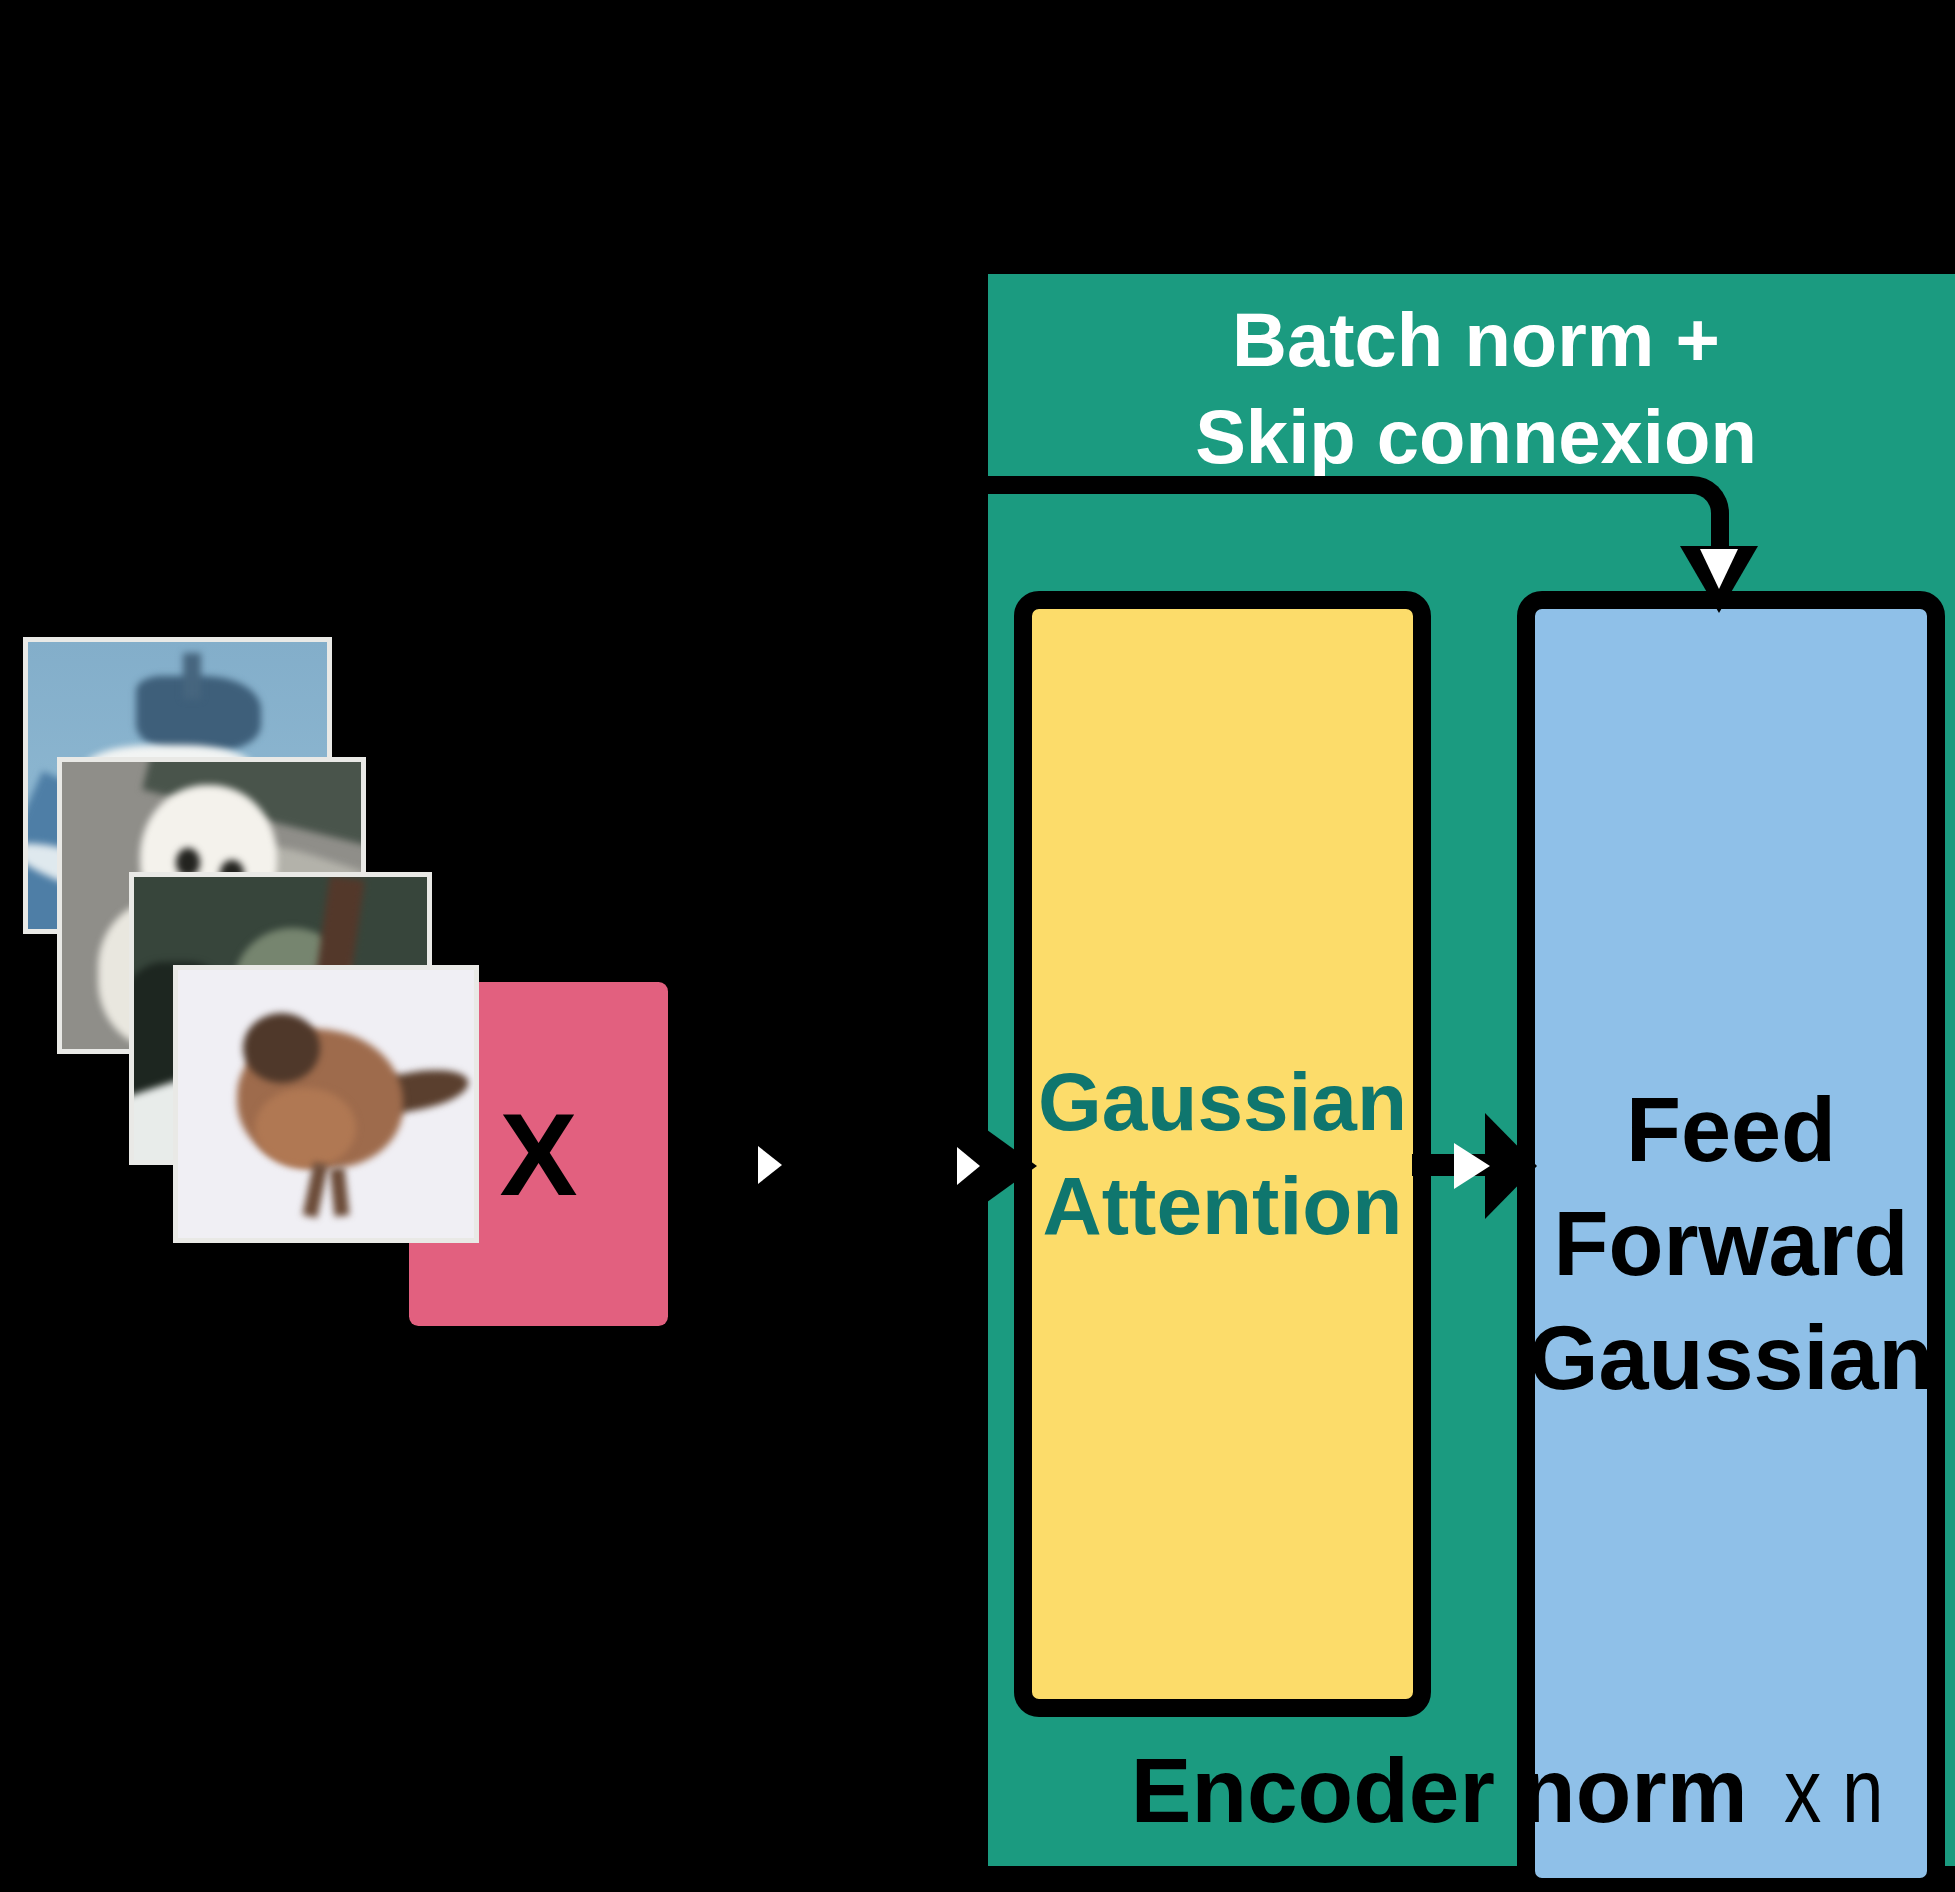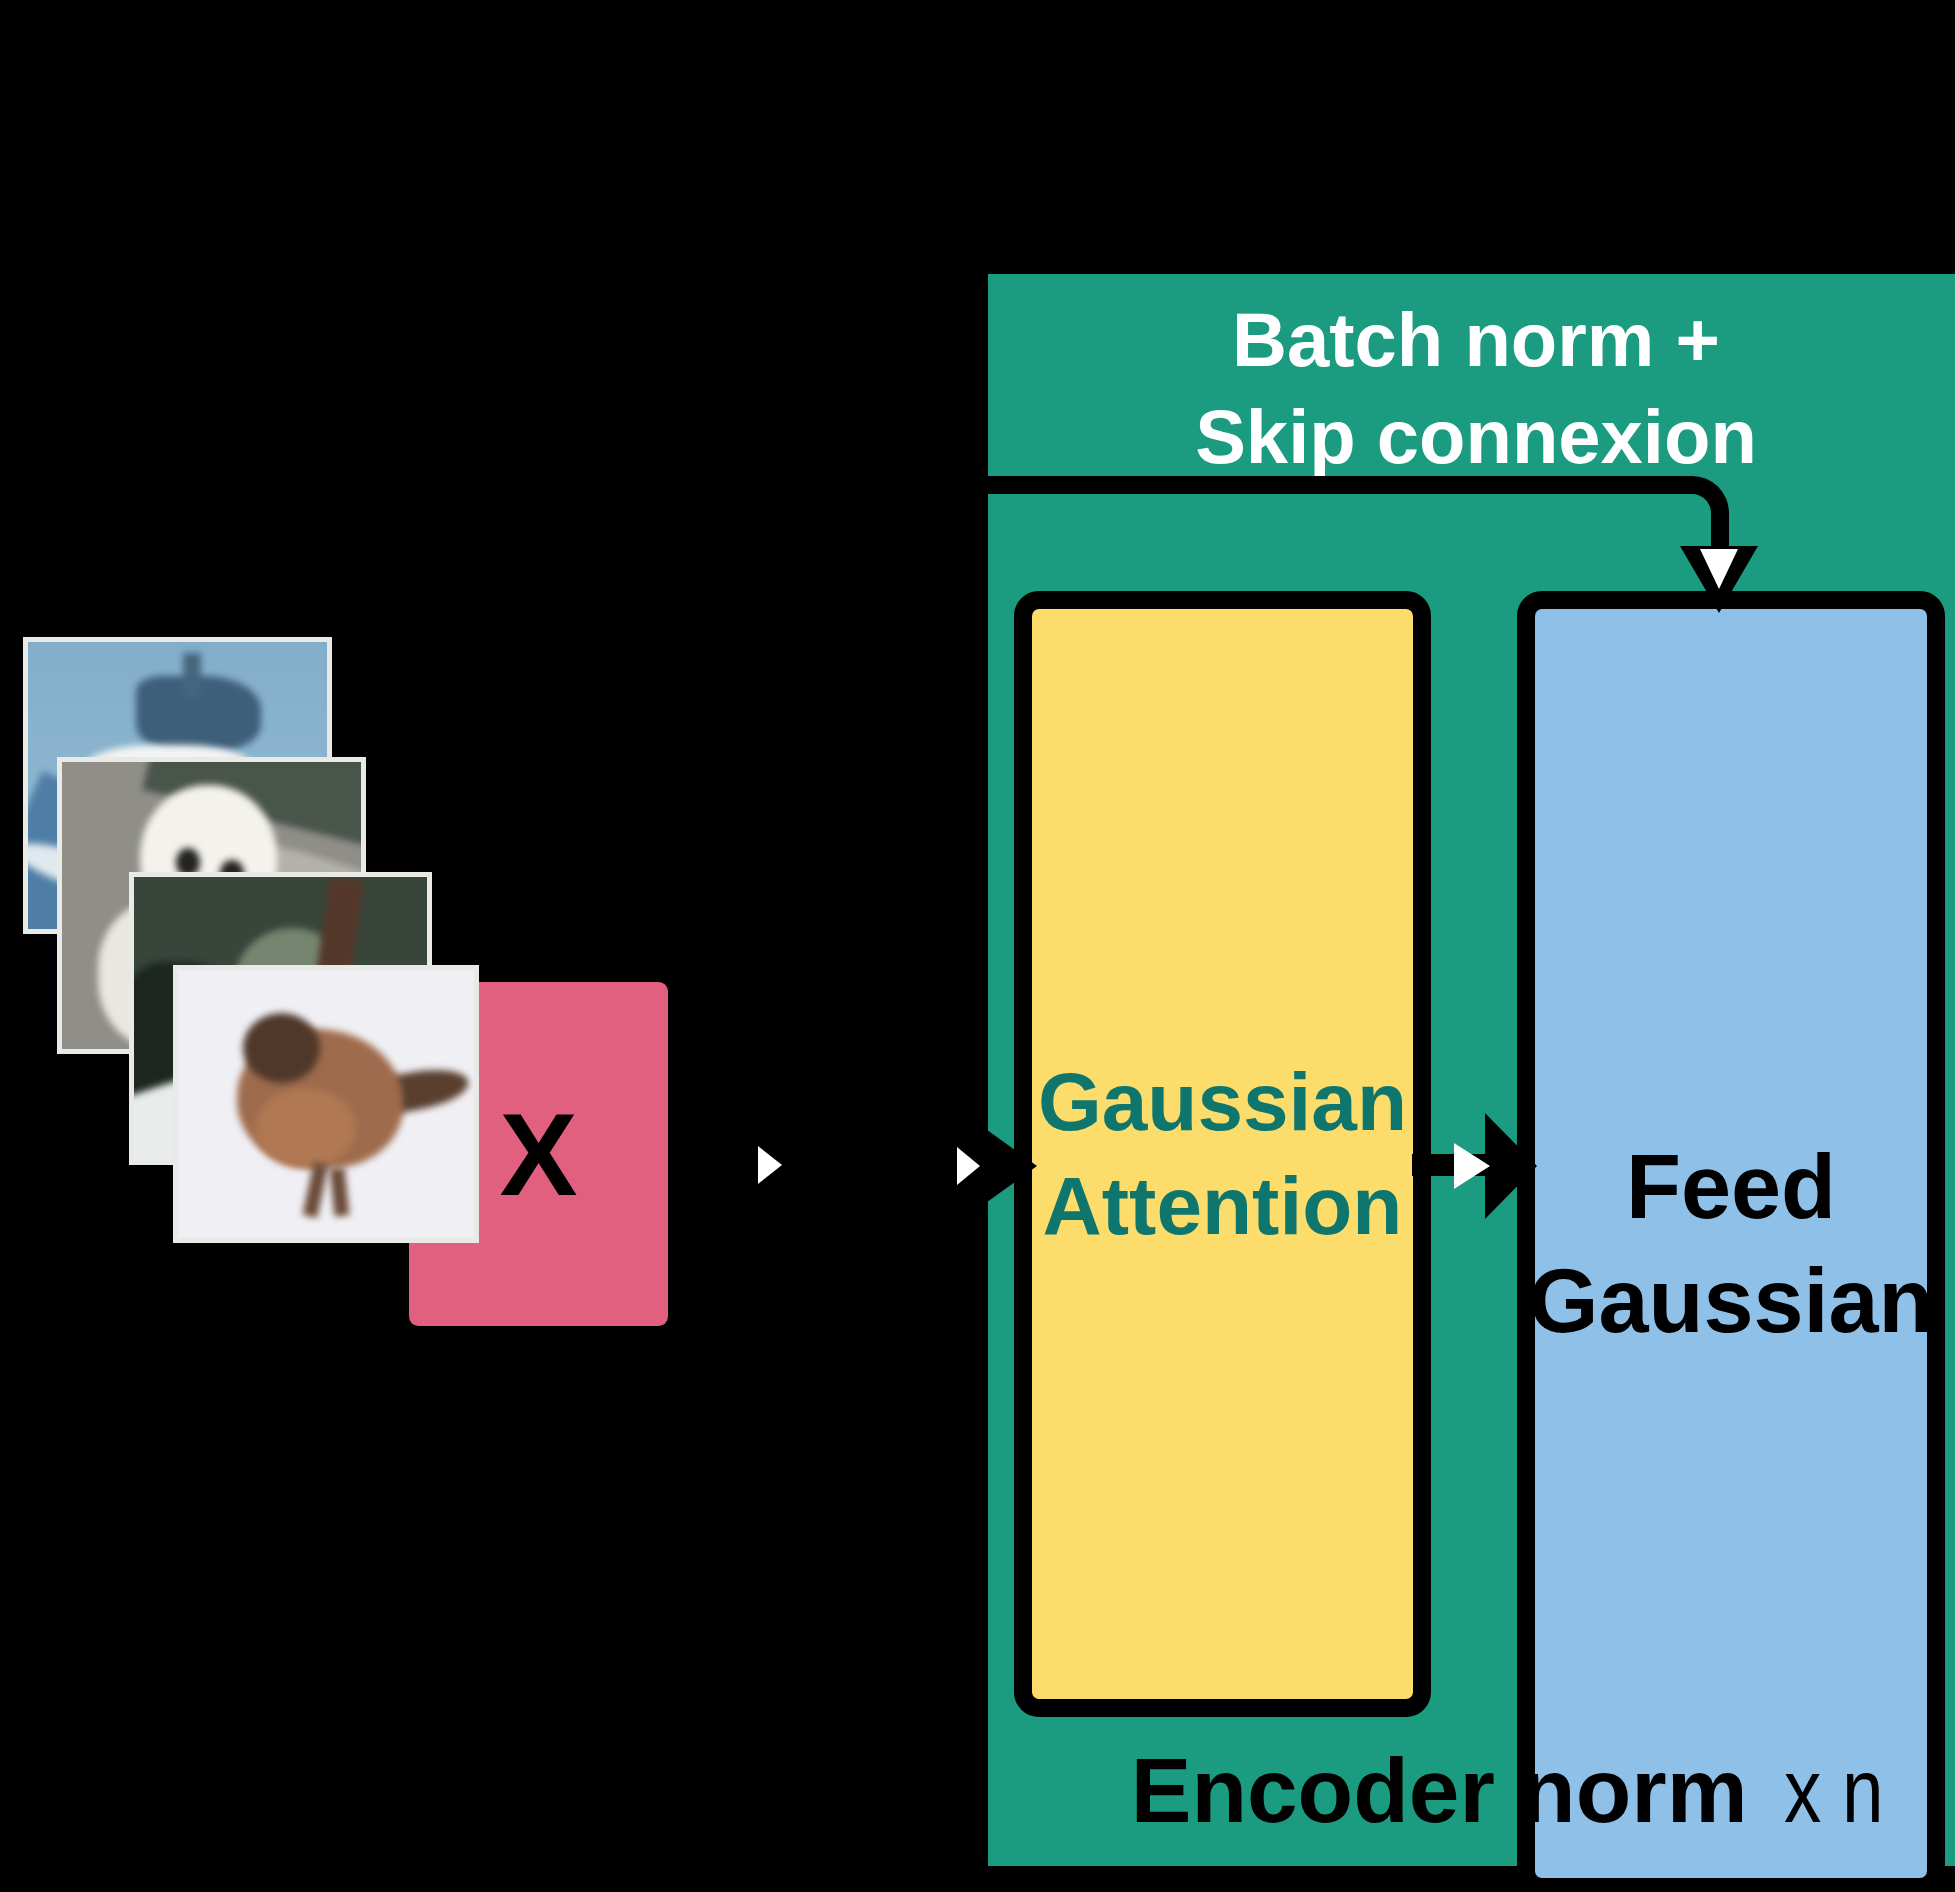--- a/index.html
+++ b/index.html
@@ -212,20 +212,21 @@
     <div>Gaussian</div>
     <div>Attention</div>
   </div>
 
   <div id="attn-ffn-shaft" class="abs"></div>
   <div id="attn-ffn-head-black" class="abs"></div>
   <div id="attn-ffn-head-white" class="abs"></div>
 
   <div id="ffn-box" class="inner-box" style="background-color: rgb(143, 192, 232);">
     <div>Feed</div>
+    <div>Forward</div>
     <div>Gaussian</div>
   </div>
 
   <div id="encoder-caption" class="abs">
     <span>Encoder norm</span>
     <span> </span>
     <span class="suffix">x n</span>
   </div>
 
 </div>

